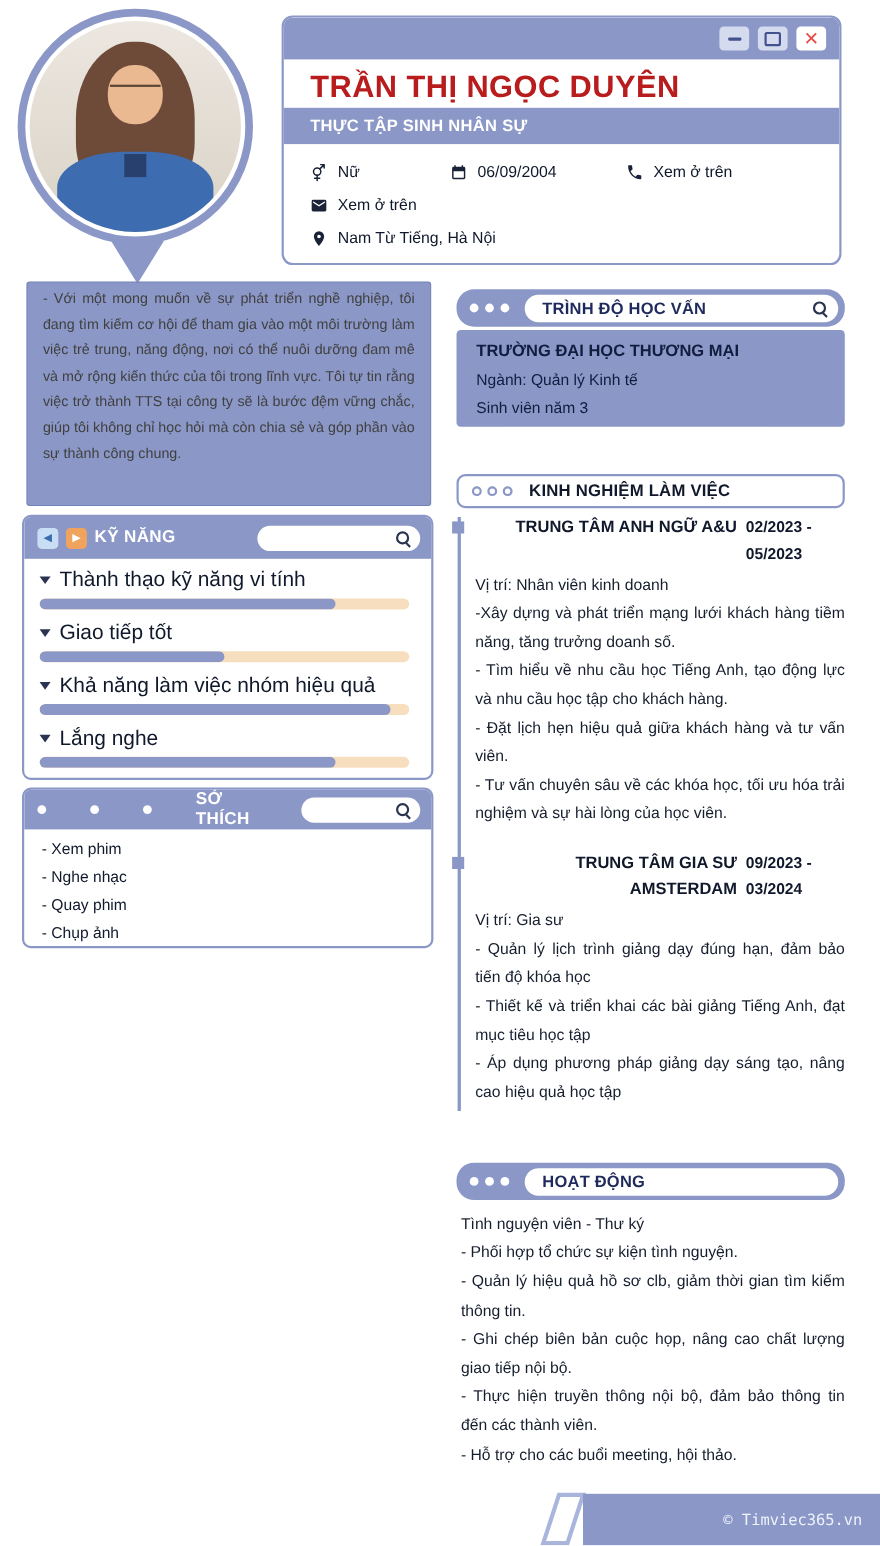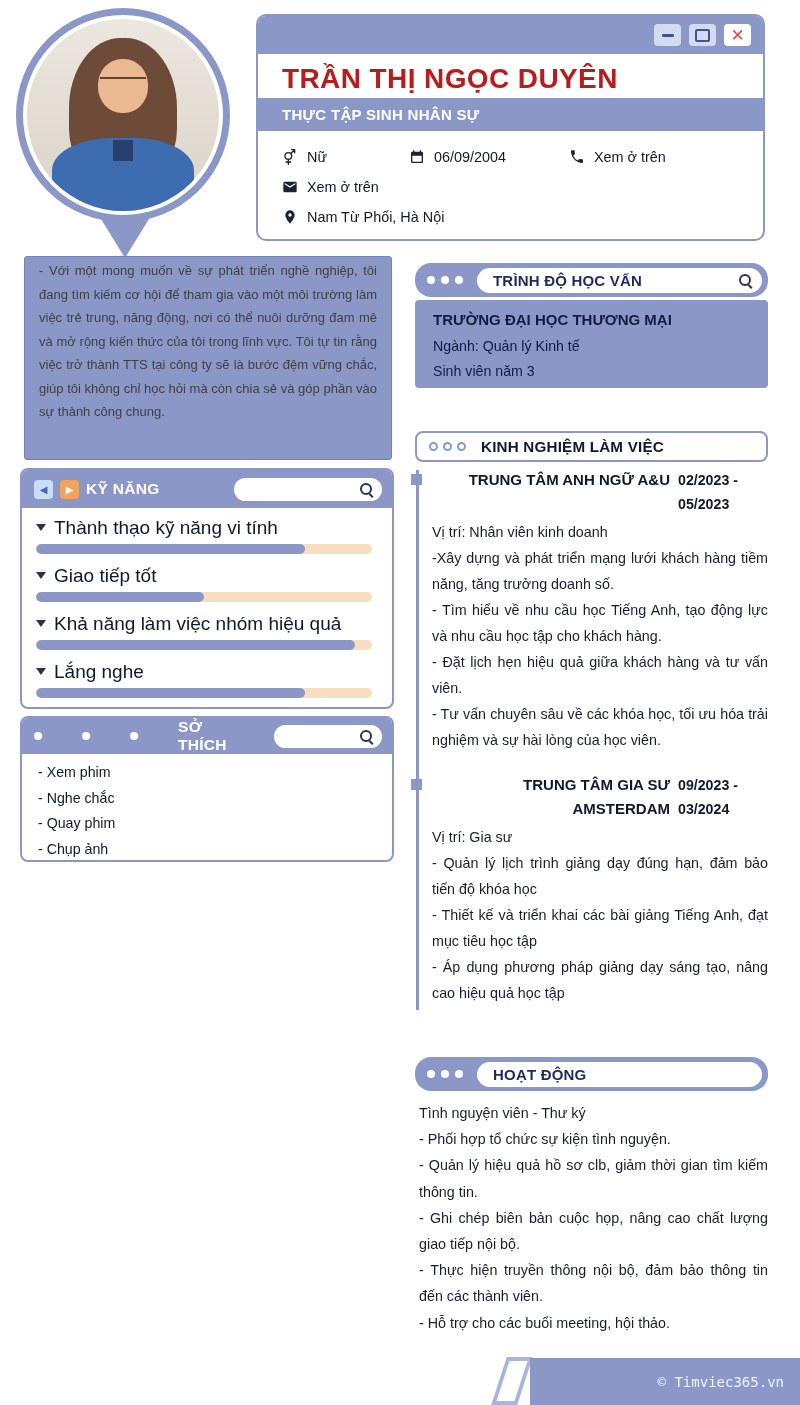--- a/index.html
+++ b/index.html
@@ -164,21 +164,21 @@
           <span>Xem ở trên</span>
         </div>
       </div>
       <div class="c-row">
         <div class="c-item">
           <span class="c-icon">
             <svg viewBox="0 0 24 24" fill="#1a2238">
                 <path d="M12 2a7 7 0 0 0-7 7c0 5.25 7 13 7 13s7-7.75 7-13a7 7 0 0 0-7-7zm0 9.5a2.5 2.5 0 1 1 0-5 2.5 2.5 0 0 1 0 5z"></path>
               </svg>
           </span>
-          <span>Nam Từ Phối, Hà Nội</span>
+          <span>Nam Từ Tiếng, Hà Nội</span>
         </div>
       </div>
     </div>
   </div>
 
   <div class="objective">- Với một mong muốn về sự phát triển nghề nghiệp, tôi đang tìm kiếm cơ hội để tham gia vào một môi trường làm việc trẻ trung, năng động, nơi có thể nuôi dưỡng đam mê và mở rộng kiến thức của tôi trong lĩnh vực. Tôi tự tin rằng việc trở thành TTS tại công ty sẽ là bước đệm vững chắc, giúp tôi không chỉ học hỏi mà còn chia sẻ và góp phần vào sự thành công chung.</div>
 
   <div class="card skills-card">
     <div class="card-head">
       <div class="nav-btn nav-back"></div>
@@ -233,21 +233,21 @@
       <span class="dot"></span>
       <span class="dot"></span>
       <span class="dot"></span>
       <span class="head-title">SỞ THÍCH</span>
       <div class="search-pill">
         <span class="mag"></span>
       </div>
     </div>
     <div class="interests-body">
       <div>- Xem phim</div>
-      <div>- Nghe chắc</div>
+      <div>- Nghe nhạc</div>
       <div>- Quay phim</div>
       <div>- Chụp ảnh</div>
     </div>
   </div>
 
   <div class="bar-head edu-head">
     <span class="dot"></span>
     <span class="dot"></span>
     <span class="dot"></span>
     <div class="pill">

